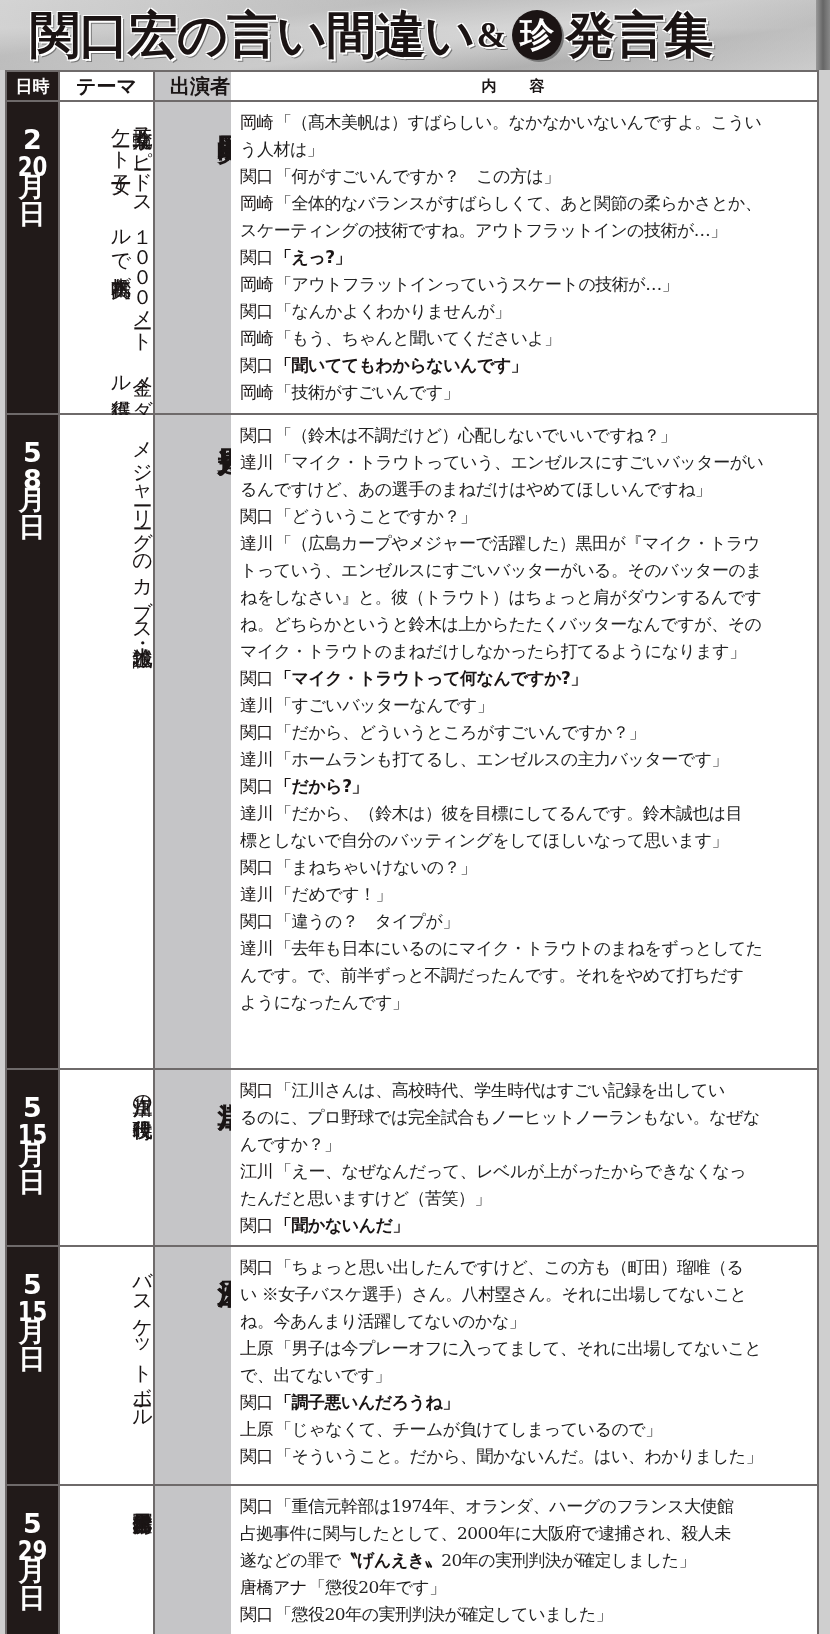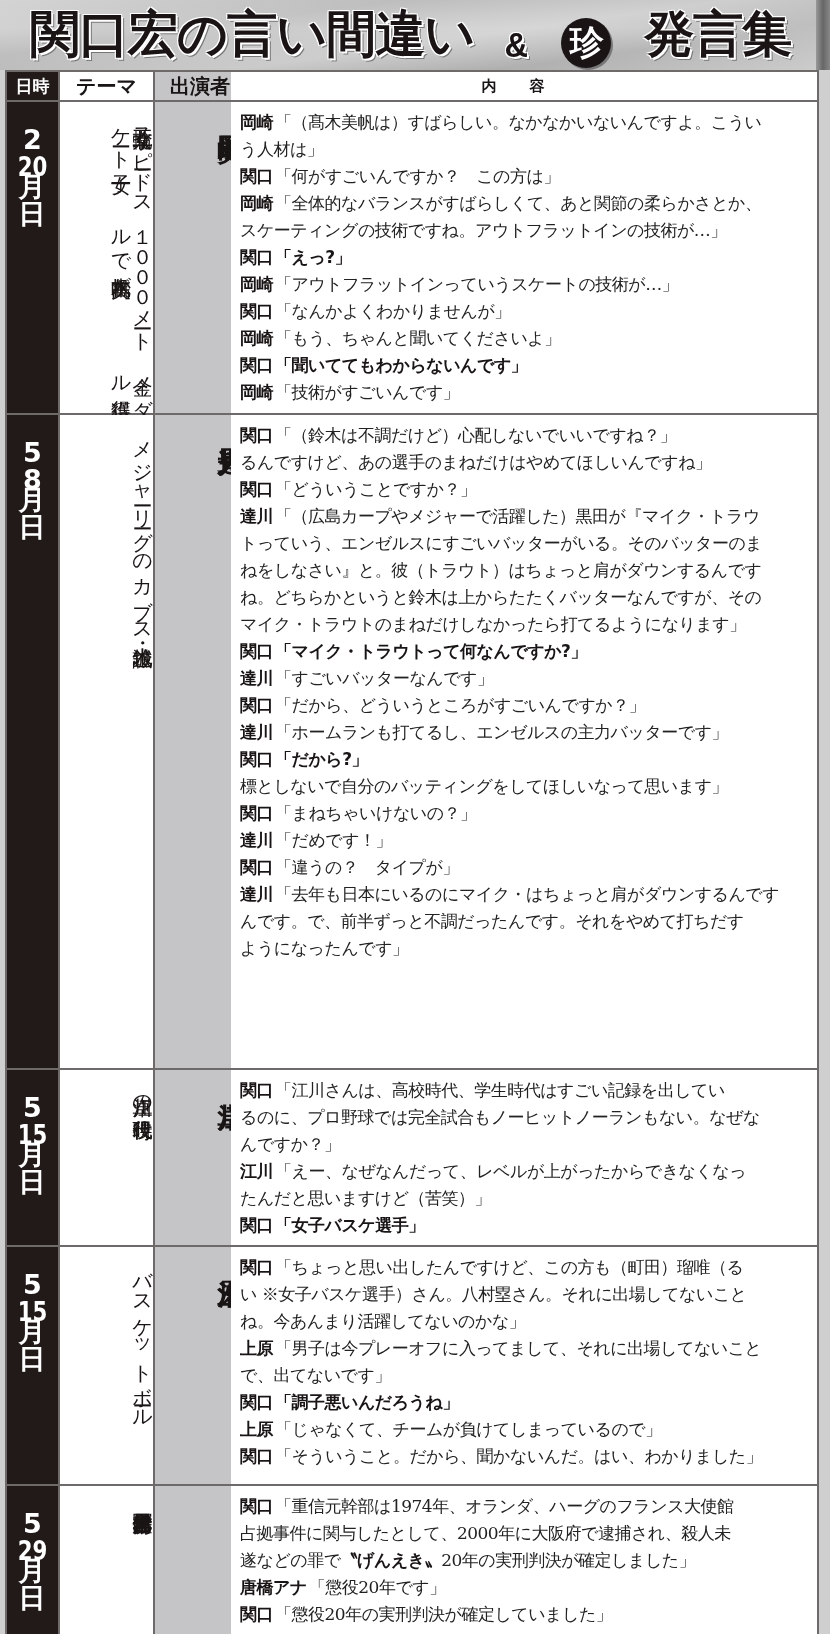--- a/index.html
+++ b/index.html
@@ -11,26 +11,25 @@
     background:
       linear-gradient(172deg, rgba(255,255,255,0.35) 0%, rgba(255,255,255,0) 30%, rgba(255,255,255,0.25) 55%, rgba(0,0,0,0.05) 75%, rgba(255,255,255,0.3) 100%),
       linear-gradient(180deg, #bdbdbd 0%, #c9c9c9 40%, #b8b8b8 100%);
   }
   .title-band::after {
     content: ""; position: absolute; right: 0; top: 0; width: 14px; height: 100%;
     background: linear-gradient(90deg, #999 0%, #666 50%, #888 100%);
   }
   .title {
     position: absolute; left: 30px; top: 2px; height: 66px; width: 770px;
-    display: flex; align-items: flex-end;
-    font-family: Liberation Mono, monospace; font-weight: bold;
+    display: flex; align-items: center;
+    font-family: Liberation Serif, serif; font-weight: bold;
     font-size: 50px; letter-spacing: -1px; color: #1b1414;
     text-shadow: 2px 2px 0 #ffffff, -1px -1px 0 #ffffff, 1px -1px 0 #fff, -1px 1px 0 #fff, 3px 3px 0 #777;
     white-space: nowrap;
-    gap: 29px;
   }
   .title .amp { font-size: 36px; margin: 0 2px; }
   .title .circle {
     display: inline-flex; align-items: center; justify-content: center;
     width: 50px; height: 50px; border-radius: 50%;
     background: #1b1414; color: #fff; font-size: 34px; margin: 0 4px;
     text-shadow: none; box-shadow: 2px 2px 0 #777;
   }
 
   .table {
@@ -68,21 +67,21 @@
 
   .perf-wrap {
     position: absolute; top: 12px; left: 0; right: 0; display: flex; justify-content: center;
     writing-mode: vertical-rl; text-orientation: upright;
   }
   .perf-name { font-weight: bold; font-size: 27px; line-height: 1.05; letter-spacing: 0px; }
   .perf-note { font-size: 13px; line-height: 1.1; font-weight: bold; margin-top: 4px; }
 
   .lines { position: absolute; left: 9px; top: 7px; right: 6px; }
   .line { height: 27px; line-height: 27px; font-size: 17px; white-space: nowrap; font-family: "DejaVu Serif", serif; color: #222; letter-spacing: -0.5px; overflow: hidden; }
-  .line .spk { font-family: "DejaVu Sans", sans-serif; font-weight: bold; color: #1a1515; margin-right: 2px; }
+  .line .spk { font-family: "DejaVu Sans", sans-serif; font-weight: normal; color: #1a1515; margin-right: 2px; }
   .line .em { font-family: "DejaVu Sans", sans-serif; font-weight: bold; color: #1a1515; }
 </style>
 </head>
 <body>
 
 <div class="title-band">
   <div class="title">
     <span>関口宏の言い間違い</span>
     <span class="amp">&amp;</span>
     <span class="circle">珍</span>
@@ -142,37 +141,39 @@
           </div>
         </div>
         <div class="cell c-perf">
           <div class="perf-wrap">
             <div class="perf-name">達川光男</div>
           </div>
         </div>
         <div class="cell c-body">
           <div class="lines">
             <div class="line"><span class="spk">関口</span><span class="">「（鈴木は不調だけど）心配しないでいいですね？」</span></div>
+            <div class="line"><span class="spk">達川</span><span class="">「マイク・トラウトっていう、エンゼルスにすごいバッターがい</span></div>
             <div class="line"><span class="">るんですけど、あの選手のまねだけはやめてほしいんですね」</span></div>
             <div class="line"><span class="spk">関口</span><span class="">「どういうことですか？」</span></div>
             <div class="line"><span class="spk">達川</span><span class="">「（広島カープやメジャーで活躍した）黒田が『マイク・トラウ</span></div>
             <div class="line"><span class="">トっていう、エンゼルスにすごいバッターがいる。そのバッターのま</span></div>
             <div class="line"><span class="">ねをしなさい』と。彼（トラウト）はちょっと肩がダウンするんです</span></div>
             <div class="line"><span class="">ね。どちらかというと鈴木は上からたたくバッターなんですが、その</span></div>
             <div class="line"><span class="">マイク・トラウトのまねだけしなかったら打てるようになります」</span></div>
             <div class="line"><span class="spk">関口</span><span class="em">「マイク・トラウトって何なんですか?」</span></div>
             <div class="line"><span class="spk">達川</span><span class="">「すごいバッターなんです」</span></div>
             <div class="line"><span class="spk">関口</span><span class="">「だから、どういうところがすごいんですか？」</span></div>
             <div class="line"><span class="spk">達川</span><span class="">「ホームランも打てるし、エンゼルスの主力バッターです」</span></div>
             <div class="line"><span class="spk">関口</span><span class="em">「だから?」</span></div>
+            <div class="line"><span class="spk">達川</span><span class="">「だから、（鈴木は）彼を目標にしてるんです。鈴木誠也は目</span></div>
             <div class="line"><span class="">標としないで自分のバッティングをしてほしいなって思います」</span></div>
             <div class="line"><span class="spk">関口</span><span class="">「まねちゃいけないの？」</span></div>
             <div class="line"><span class="spk">達川</span><span class="">「だめです！」</span></div>
             <div class="line"><span class="spk">関口</span><span class="">「違うの？　タイプが」</span></div>
-            <div class="line"><span class="spk">達川</span><span class="">「去年も日本にいるのにマイク・はちょっと肩がダウンするんです</span></div>
+            <div class="line"><span class="spk">達川</span><span class="">「去年も日本にいるのにマイク・トラウトのまねをずっとしてた</span></div>
             <div class="line"><span class="">んです。で、前半ずっと不調だったんです。それをやめて打ちだす</span></div>
             <div class="line"><span class="">ようになったんです」</span></div>
           </div>
         </div>
       </div>
       <div class="row" style="top: 998px; height: 177px;">
         <div class="cell c-date">
           <div class="date-text"><span>5</span><span>月</span><span class="num">15</span><span>日</span></div>
         </div>
         <div class="cell c-theme">
@@ -186,21 +187,21 @@
             <div class="perf-name">江川卓</div>
           </div>
         </div>
         <div class="cell c-body">
           <div class="lines">
             <div class="line"><span class="spk">関口</span><span class="">「江川さんは、高校時代、学生時代はすごい記録を出してい</span></div>
             <div class="line"><span class="">るのに、プロ野球では完全試合もノーヒットノーランもない。なぜな</span></div>
             <div class="line"><span class="">んですか？」</span></div>
             <div class="line"><span class="spk">江川</span><span class="">「えー、なぜなんだって、レベルが上がったからできなくなっ</span></div>
             <div class="line"><span class="">たんだと思いますけど（苦笑）」</span></div>
-            <div class="line"><span class="spk">関口</span><span class="em">「女子バスケ選手」</span></div>
+            <div class="line"><span class="spk">関口</span><span class="em">「聞かないんだ」</span></div>
           </div>
         </div>
       </div>
       <div class="row" style="top: 1175px; height: 239px;">
         <div class="cell c-date">
           <div class="date-text"><span>5</span><span>月</span><span class="num">15</span><span>日</span></div>
         </div>
         <div class="cell c-theme">
           <div class="theme-wrap">
             <div class="ln">バスケットボール</div>

